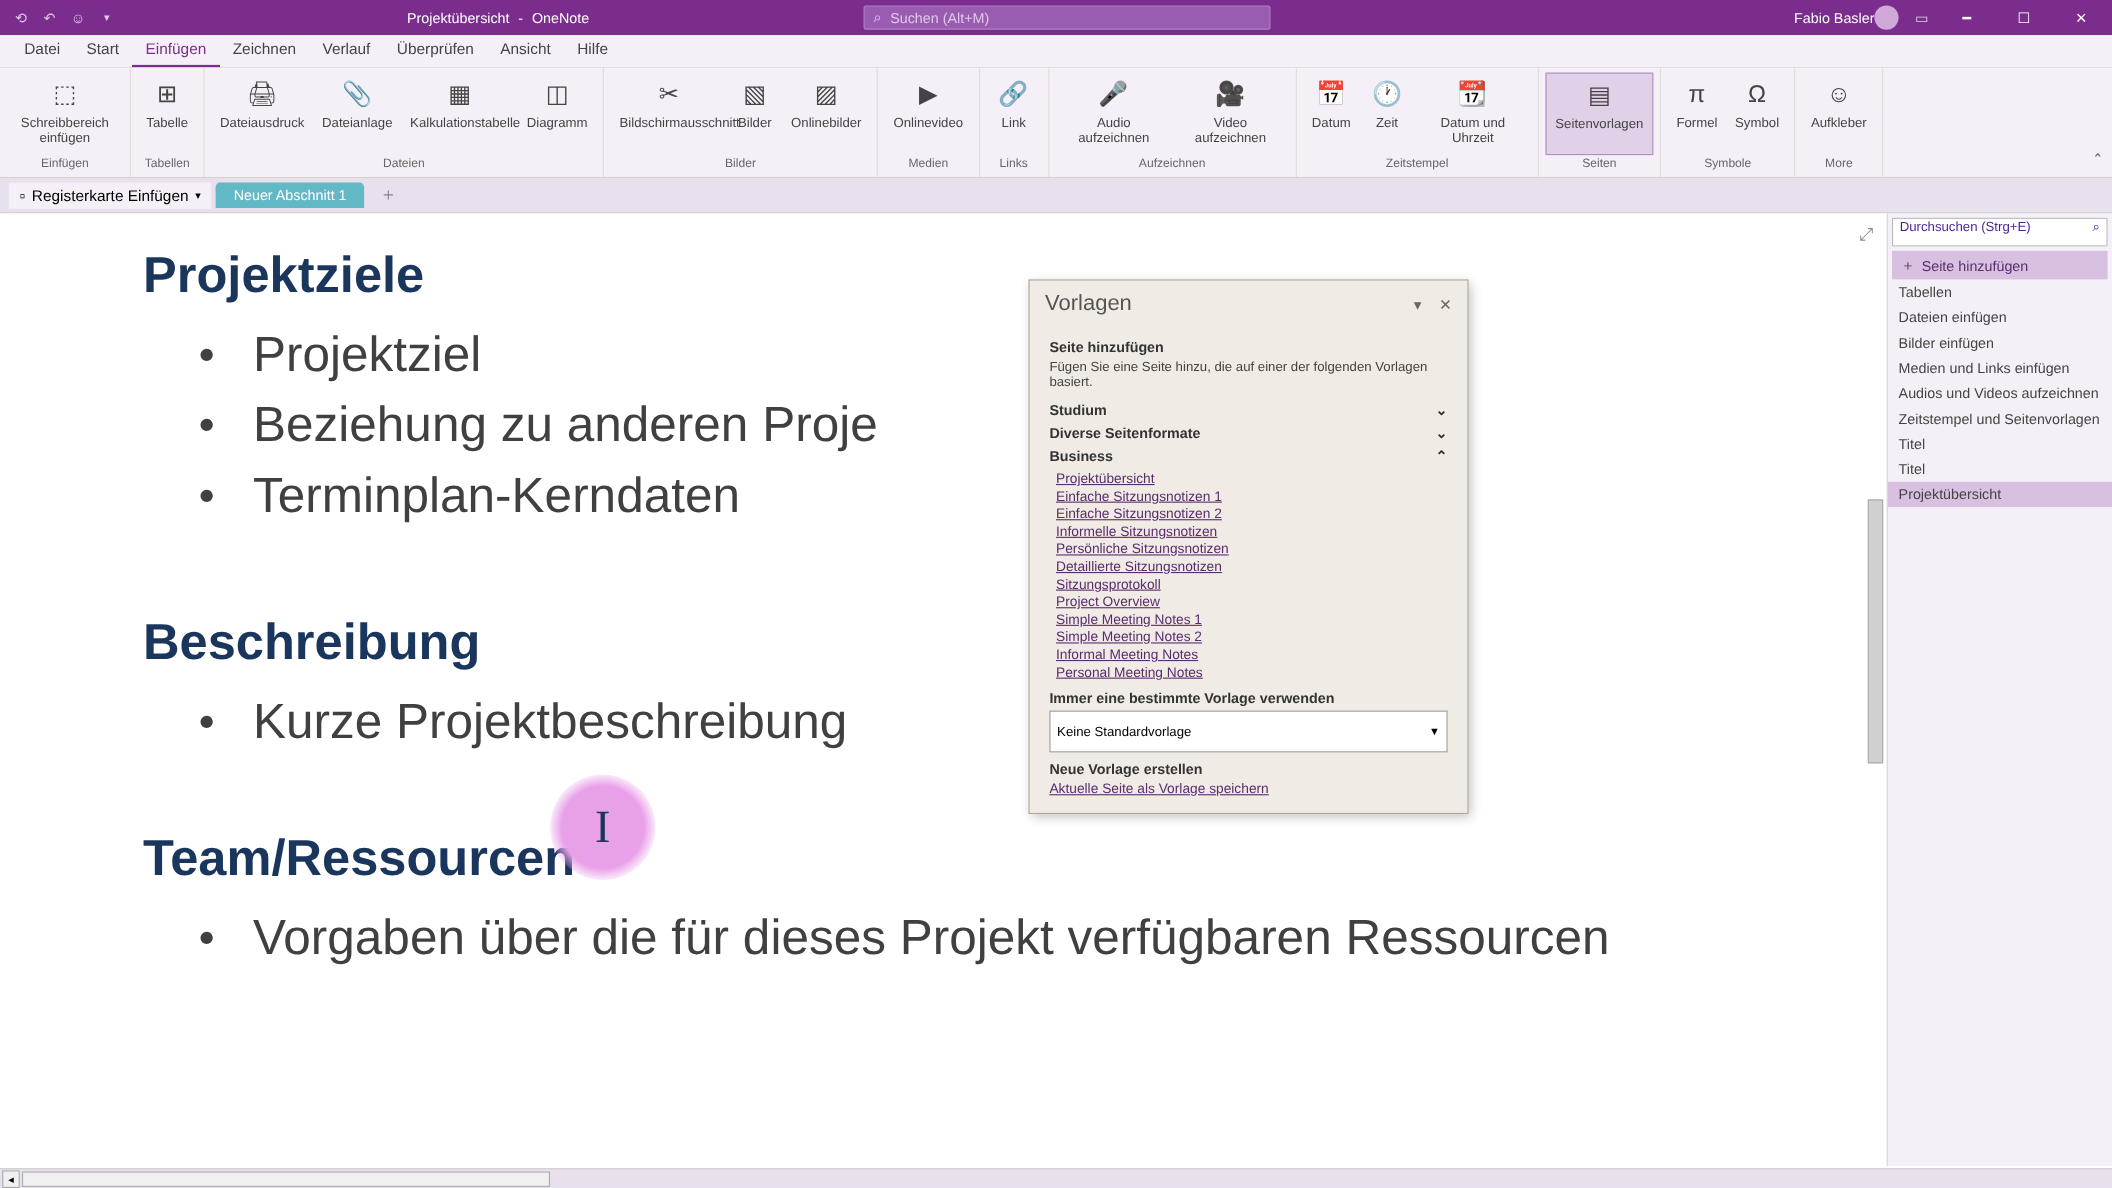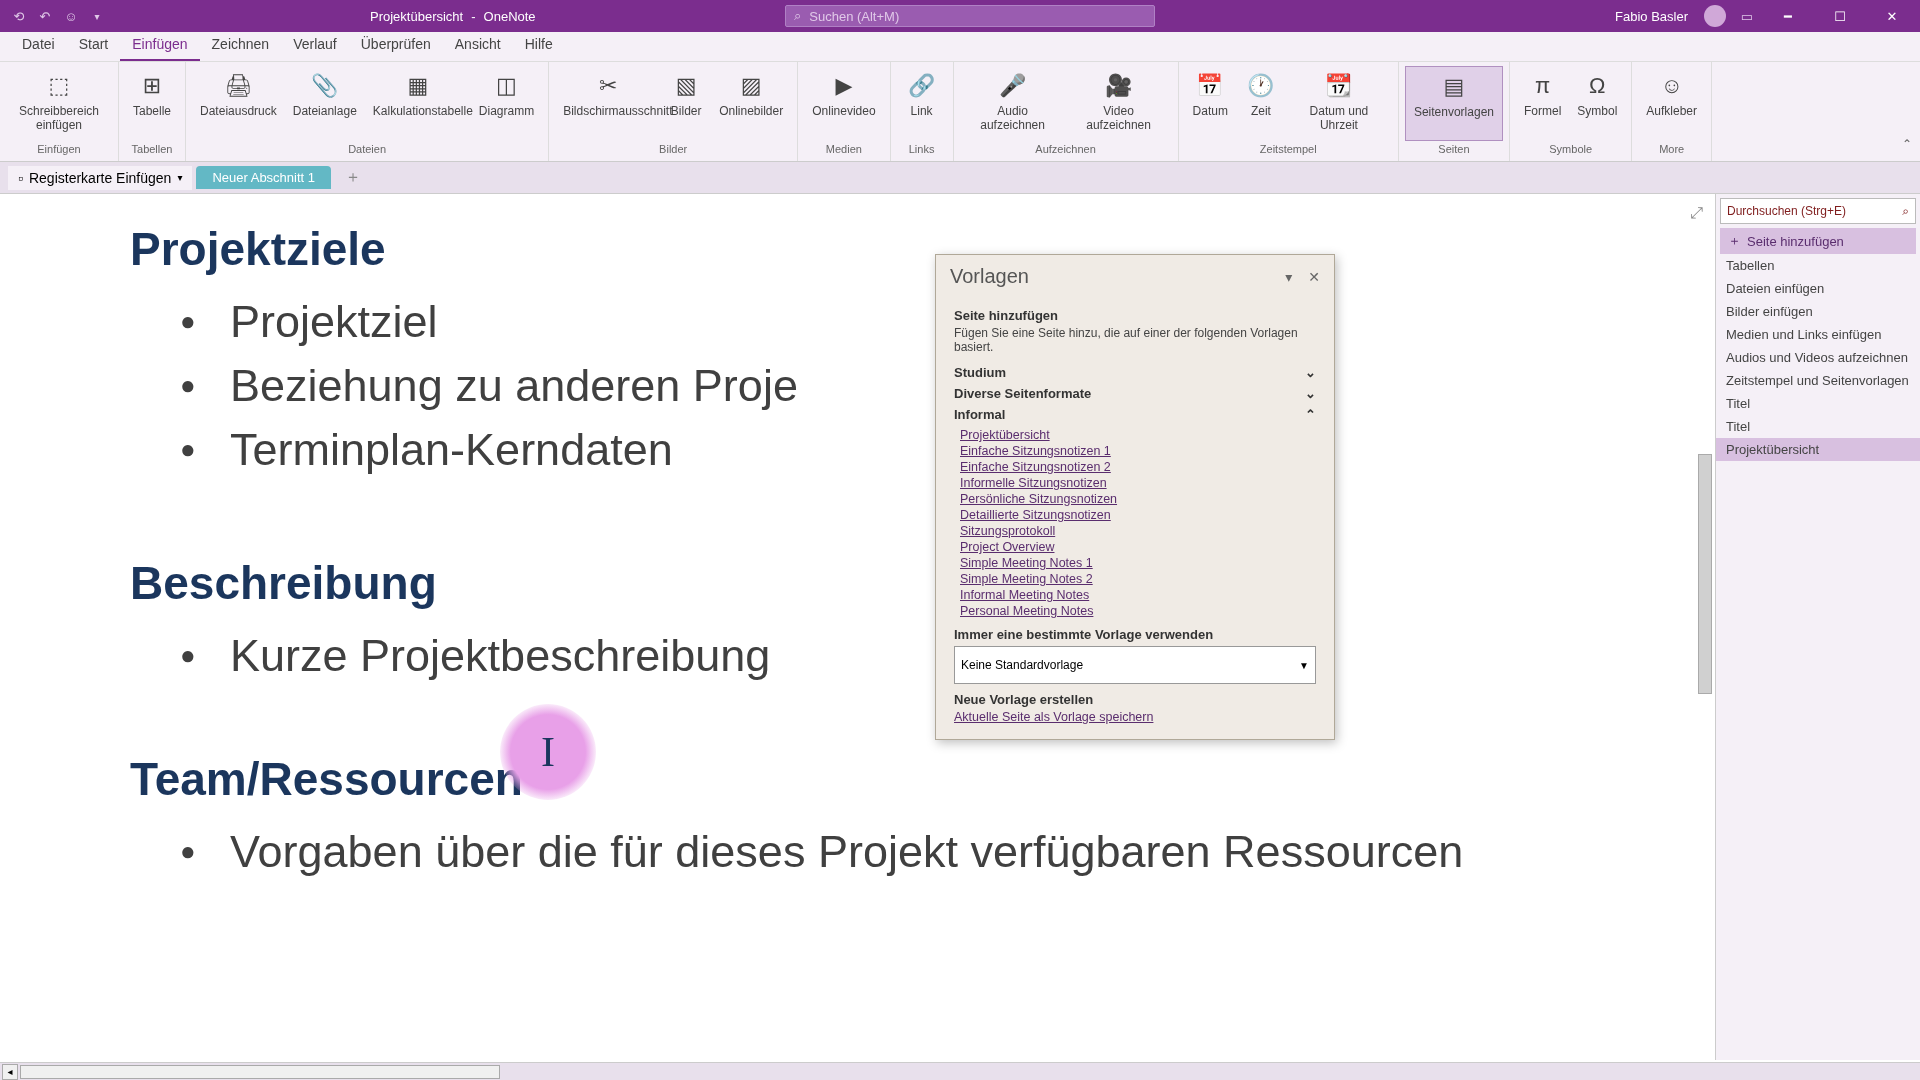--- a/index.html
+++ b/index.html
@@ -3,21 +3,21 @@
 <meta charset="utf-8">
 <style>
 *{box-sizing:border-box;margin:0;padding:0;font-family:"Segoe UI",Arial,sans-serif}
 body{background:#fff;overflow:hidden;width:1920px;height:1080px;position:relative}
 .titlebar{background:#7b2d8e;height:32px;display:flex;align-items:center;color:#fff;font-size:13px}
 .tb-left{display:flex;align-items:center;gap:8px;padding-left:10px}
 .tb-ico{width:18px;height:18px;display:flex;align-items:center;justify-content:center;cursor:pointer;color:#e0c8e8}
 .tb-title{position:absolute;left:370px;display:flex;gap:8px}
 .tb-search{position:absolute;left:785px;width:370px;height:22px;background:#9a5cb0;border:1px solid #b080c5;border-radius:2px;display:flex;align-items:center;padding:0 8px;color:#e0c8e8;font-size:13px}
 .tb-right{position:absolute;right:0;display:flex;align-items:center;gap:12px;padding-right:8px}
-.tb-user{display:flex;align-items:center;gap:16px}
+.tb-user{display:flex;align-items:center;gap:0}
 .avatar{width:22px;height:22px;border-radius:50%;background:#d0a8d8}
 .winbtn{width:40px;height:32px;display:flex;align-items:center;justify-content:center;cursor:pointer}
 .menubar{background:#f5f0f7;height:30px;display:flex;padding-left:10px;font-size:14px;color:#444;border-bottom:1px solid #ddd}
 .menu-item{padding:4px 12px;cursor:pointer}
 .menu-item.active{border-bottom:2px solid #7b2d8e;color:#7b2d8e;font-weight:500}
 .ribbon{background:#f5f0f7;height:100px;display:flex;border-bottom:1px solid #ccc;position:relative}
 .rgroup{display:flex;flex-direction:column;border-right:1px solid #ddd;padding:4px 6px}
 .rgroup-items{display:flex;flex:1}
 .rgroup-label{font-size:11px;color:#666;text-align:center;padding:2px 0}
 .ritem{display:flex;flex-direction:column;align-items:center;justify-content:flex-start;padding:4px 8px;cursor:pointer;font-size:12px;color:#444;text-align:center;min-width:50px}
@@ -32,21 +32,21 @@
 .content-area{position:absolute;top:194px;left:0;right:0;bottom:20px;display:flex}
 .page-canvas{flex:1;background:#fff;overflow:hidden;padding:0 0 0 80px;position:relative;color:#1b365d}
 .page-canvas h1{font-size:46px;font-weight:700;margin:28px 0 20px 50px;color:#1b365d}
 .page-canvas ul{list-style:none;margin-left:100px}
 .page-canvas li{font-size:45px;margin:12px 0;color:#404040;position:relative;padding-left:50px}
 .page-canvas li::before{content:"●";position:absolute;left:0;font-size:26px;top:10px}
 .cursor-hl{position:absolute;width:96px;height:96px;border-radius:50%;background:radial-gradient(circle,#e8a0e8 0%,#e8a0e8 55%,transparent 75%);top:510px;left:500px;display:flex;align-items:center;justify-content:center;pointer-events:none}
 .cursor-hl::after{content:"I";font-family:serif;font-size:42px;color:#1b365d}
 .expand-ico{position:absolute;right:12px;top:10px;cursor:pointer;font-size:16px;color:#888}
 .right-panel{width:205px;background:#f5f0f7;border-left:1px solid #ccc;display:flex;flex-direction:column}
-.rp-search{height:26px;border:1px solid #bbb;margin:4px;background:#fff;display:flex;align-items:center;padding:0 6px;font-size:12px;color:#7f1d1d;justify-content:space-between}
+.rp-search{height:26px;border:1px solid #bbb;margin:4px;background:#fff;display:flex;padding:0 6px;font-size:12px;color:#4c1d95;justify-content:space-between}
 .rp-add{background:#d8c0e0;padding:4px 8px;font-size:13px;color:#5a2d6e;cursor:pointer;display:flex;align-items:center;gap:6px;margin:0 4px}
 .rp-list{flex:1;overflow:auto;font-size:13px}
 .rp-item{padding:4px 10px;cursor:pointer;color:#444}
 .rp-item.sel{background:#d8c0e0}
 .template-pane{position:absolute;left:935px;top:254px;width:400px;background:#f0ebe5;border:1px solid #b0a898;box-shadow:2px 3px 10px rgba(0,0,0,0.25);font-size:13px}
 .tp-header{display:flex;justify-content:space-between;align-items:center;padding:10px 14px;color:#444}
 .tp-title{font-size:20px;color:#555}
 .tp-hicons{display:flex;gap:16px;font-size:14px;color:#666}
 .tp-hicons span{cursor:pointer}
 .tp-body{padding:4px 18px 14px}
@@ -315,21 +315,21 @@
     <div class="tp-desc">Fügen Sie eine Seite hinzu, die auf einer der folgenden Vorlagen basiert.</div>
     <div class="tp-cat">
         <span>Studium</span>
         <span>⌄</span>
       </div>
     <div class="tp-cat">
         <span>Diverse Seitenformate</span>
         <span>⌄</span>
       </div>
     <div class="tp-cat">
-        <span>Informal</span>
+        <span>Business</span>
         <span>⌃</span>
       </div>
     <div class="tp-links" id="tp-links">
         <a class="tp-link">Projektübersicht</a>
         <a class="tp-link">Einfache Sitzungsnotizen 1</a>
         <a class="tp-link">Einfache Sitzungsnotizen 2</a>
         <a class="tp-link">Informelle Sitzungsnotizen</a>
         <a class="tp-link">Persönliche Sitzungsnotizen</a>
         <a class="tp-link">Detaillierte Sitzungsnotizen</a>
         <a class="tp-link">Sitzungsprotokoll</a>

